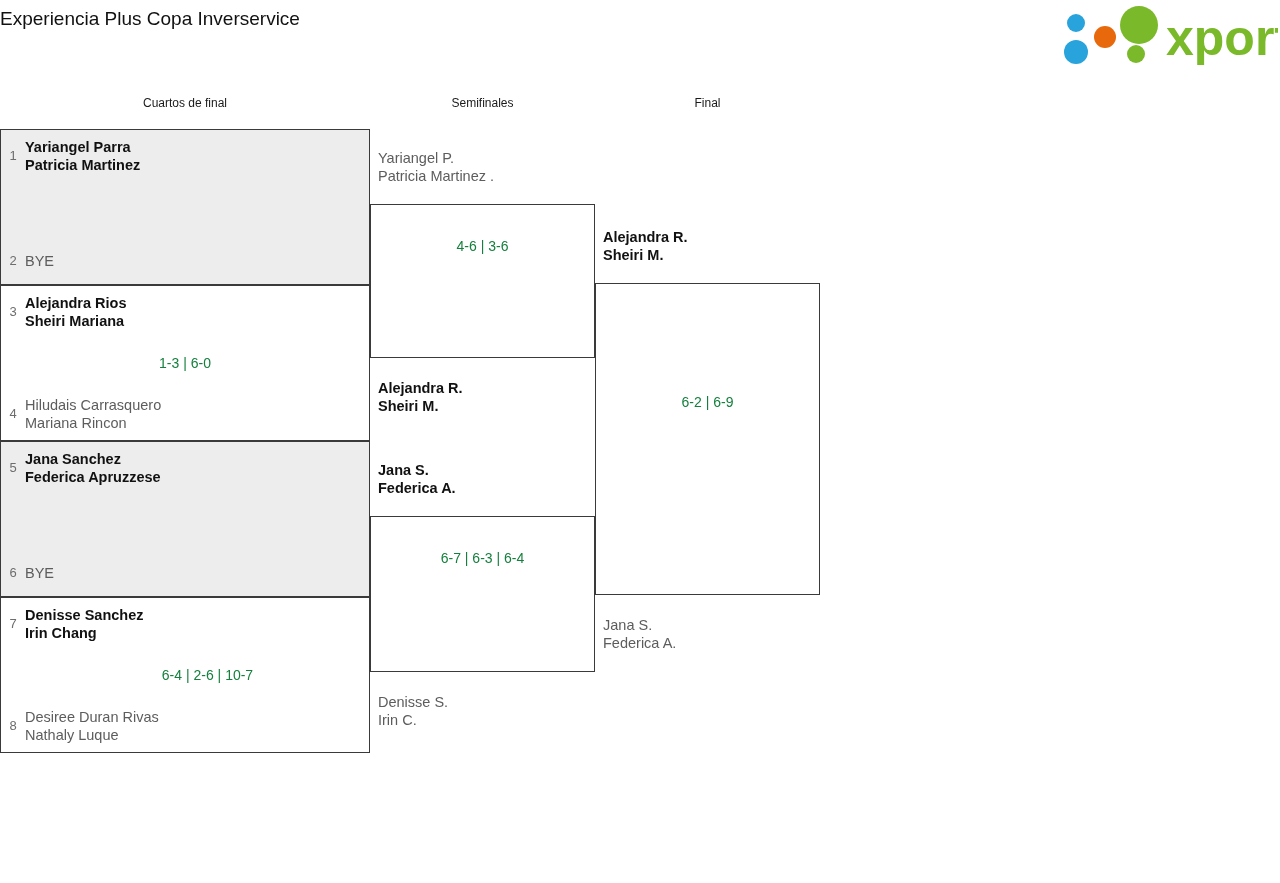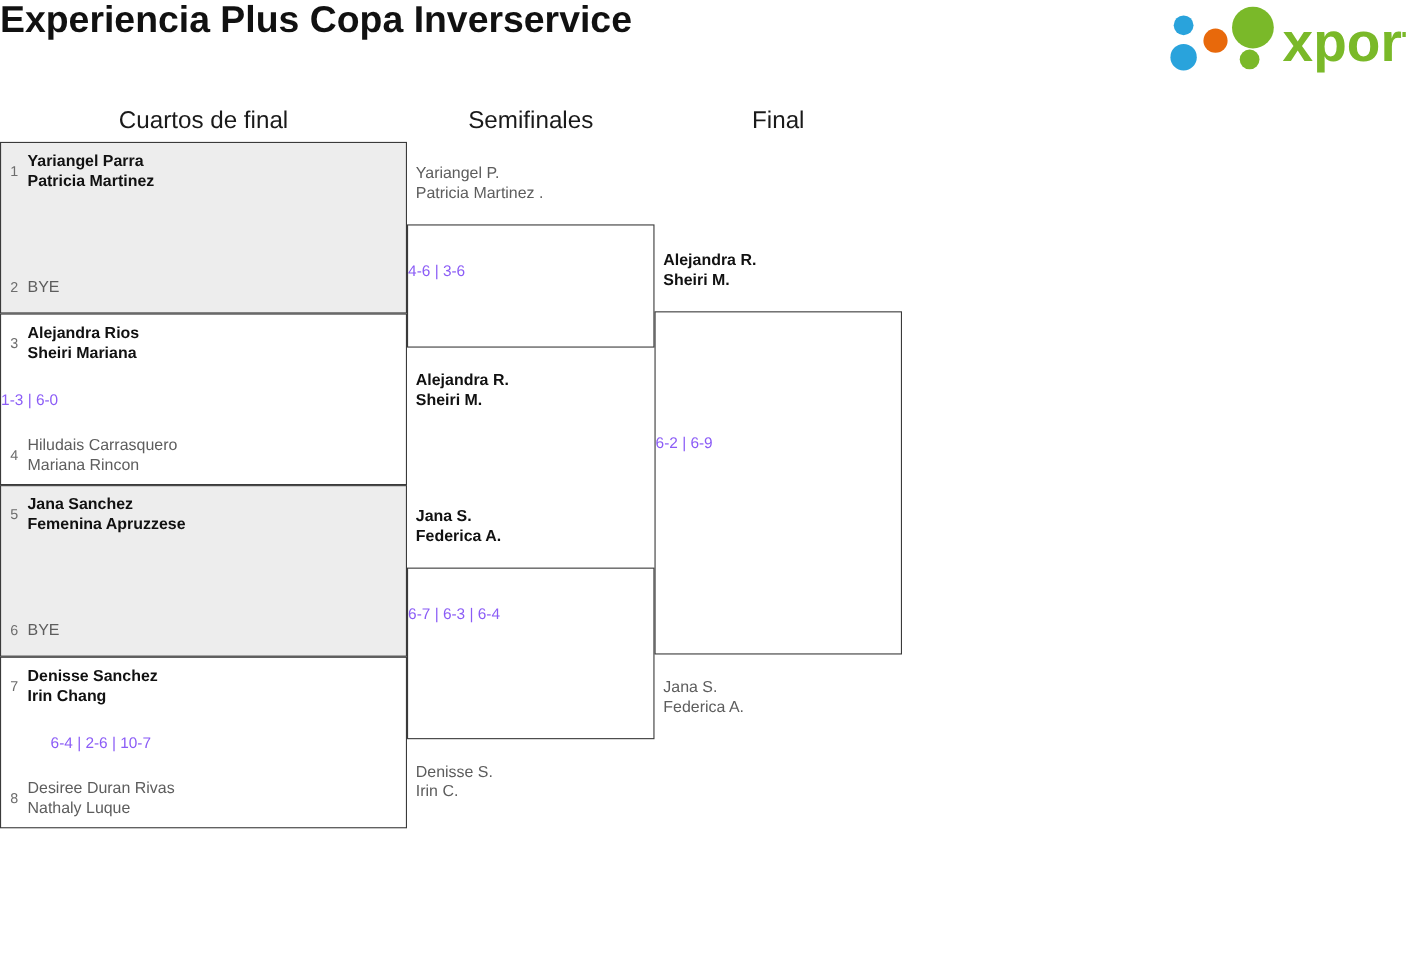--- a/index.html
+++ b/index.html
@@ -11,34 +11,34 @@
     color: #222222;
     overflow: hidden;
   }
   .page { position: relative; width: 1280px; height: 883px; }
 
   
   .title-block {
     position: absolute; left: 0; top: 2px; width: 900px;
   }
   .title-line {
-    font-size: 34px; line-height: 33px; font-weight: 700; color: #111111;
+    font-size: 19px; line-height: 33px; font-weight: 400; color: #111111;
     white-space: pre;
   }
 
   .logo {
     position: absolute; right: 2px; top: 6px;
     width: 224px; height: 62px;
   }
   .logo svg { display: block; }
 
   
   .round-head {
     position: absolute; top: 96px;
-    font-size: 22px; color: #1a1a1a; text-align: center;
+    font-size: 12px; color: #1a1a1a; text-align: center;
     white-space: nowrap;
   }
   #rh-0 { left: 0px;   width: 370px; }
   #rh-1 { left: 370px; width: 225px; }
   #rh-2 { left: 595px; width: 225px; }
 
   
   .bracket { position: absolute; left: 0; top: 129px; width: 1280px; height: 640px; }
 
   .match {
@@ -70,22 +70,22 @@
   }
   .r1 .names, .r2 .names { padding-left: 7px; }
   .names.winner { font-weight: 700; color: #111111; }
   .names.loser  { font-weight: 400; color: #5d5d5d; }
   .names.bye    { font-weight: 400; color: #5d5d5d; padding-top: 0px; }
 
   .team.bye-row { align-items: center; }
   .team.bye-row .seed { padding-top: 0; }
 
   .score {
-    position: absolute; left: 0; width: 100%; text-align: left;
-    font-size: 14px; color: #8b5cf6;
+    position: absolute; left: 0; width: 100%; text-align: center;
+    font-size: 14px; color: #15803d;
   }
   .r0 .score, .r1 .score, .r2 .score { }
 </style>
 </head>
 <body>
 
 <div class="page">
 
   <div class="title-block">
     <div class="title-line">Experiencia Plus Copa Inverservice</div>
@@ -132,21 +132,21 @@
         <span class="names loser">Hiludais Carrasquero
 Mariana Rincon</span>
       </div>
       <div class="score" style="top:69px;">1-3 | 6-0</div>
     </div>
 
     <div class="match r0 shade" style="top:312px;height:156px;">
       <div class="team top">
         <span class="seed">5</span>
         <span class="names winner">Jana Sanchez
-Femenina Apruzzese</span>
+Federica Apruzzese</span>
       </div>
       <div class="team bot bye-row" style="bottom:14px;">
         <span class="seed">6</span>
         <span class="names bye">BYE</span>
       </div>
       <div class="score" style="top:66px;"></div>
     </div>
 
     <div class="match r0" style="top:468px;height:156px;">
       <div class="team top">
@@ -155,21 +155,21 @@
 Irin Chang</span>
       </div>
       <div class="team bot">
         <span class="seed">8</span>
         <span class="names loser">Desiree Duran Rivas
 Nathaly Luque</span>
       </div>
       <div class="score" style="top:69px;padding-left:45px;">6-4 | 2-6 | 10-7</div>
     </div>
 
-    <div class="match r1" style="top:75px;height:112px;">
+    <div class="match r1" style="top:75px;height:154px;">
       <div class="team top" style="top:-56px;">
         <span class="names loser">Yariangel P.
 Patricia Martinez .</span>
       </div>
       <div class="team bot" style="bottom:-58px;">
         <span class="names winner">Alejandra R.
 Sheiri M.</span>
       </div>
       <div class="score" style="top:33px;">4-6 | 3-6</div>
     </div>

